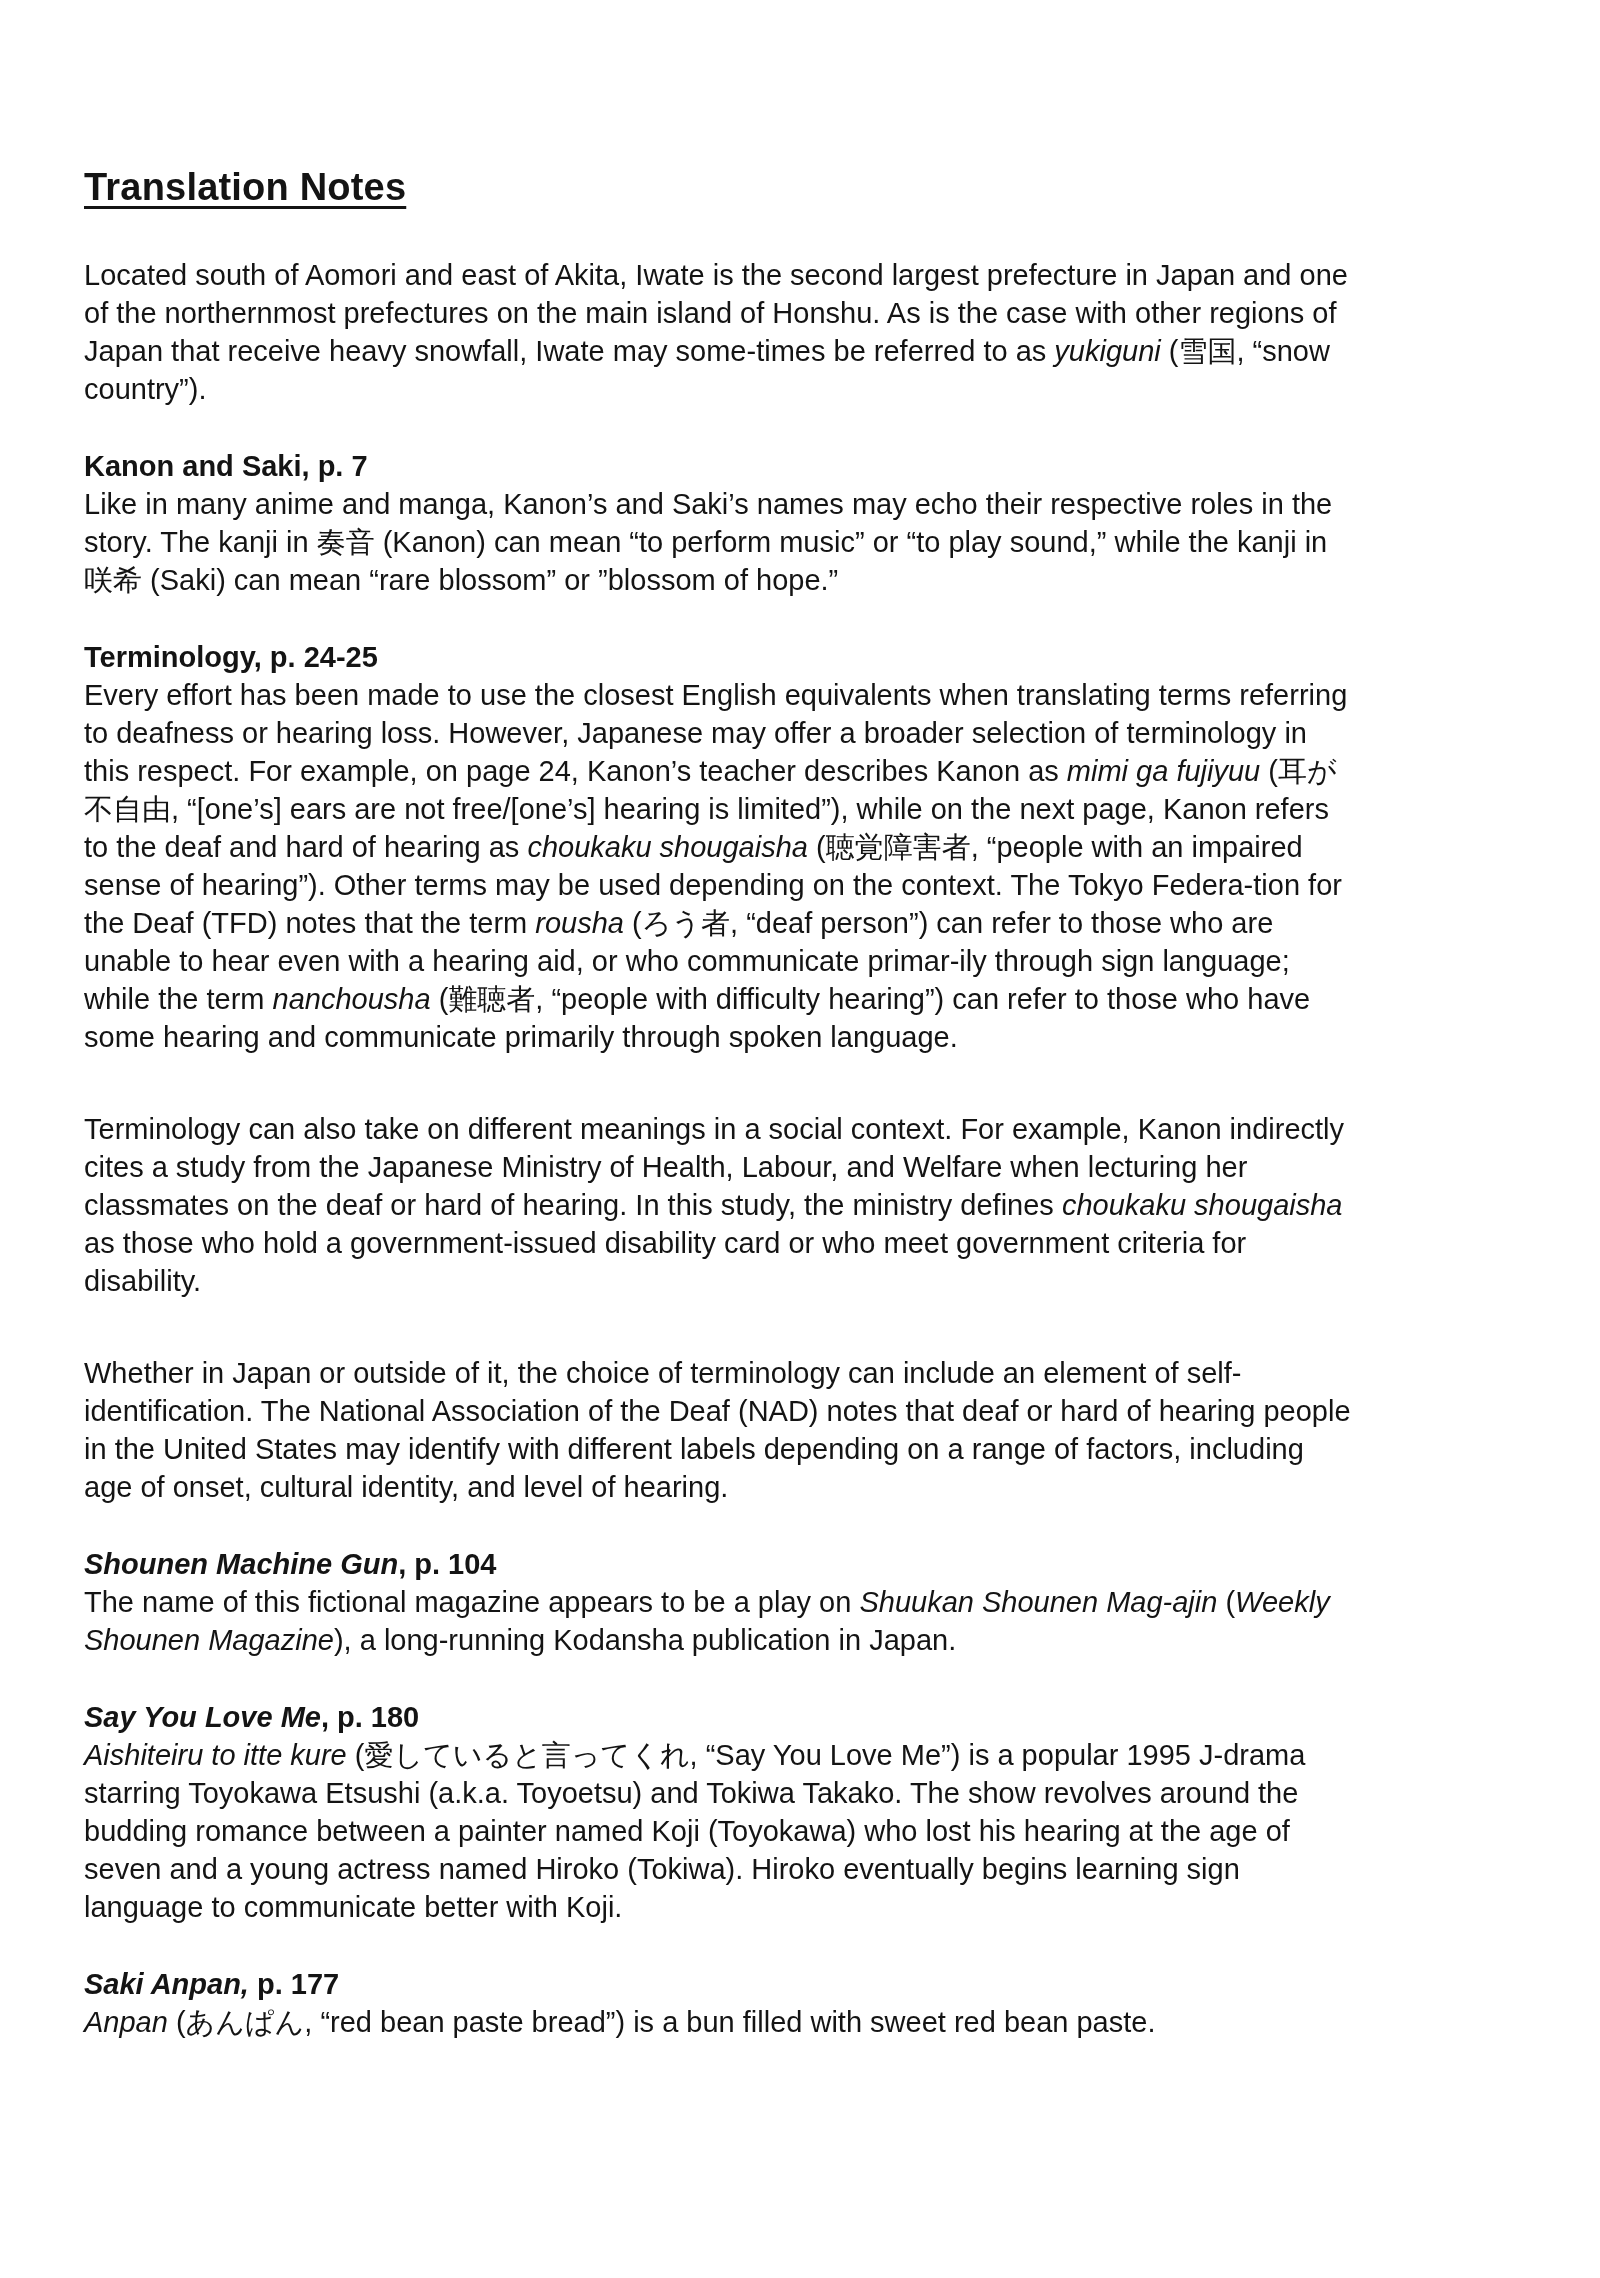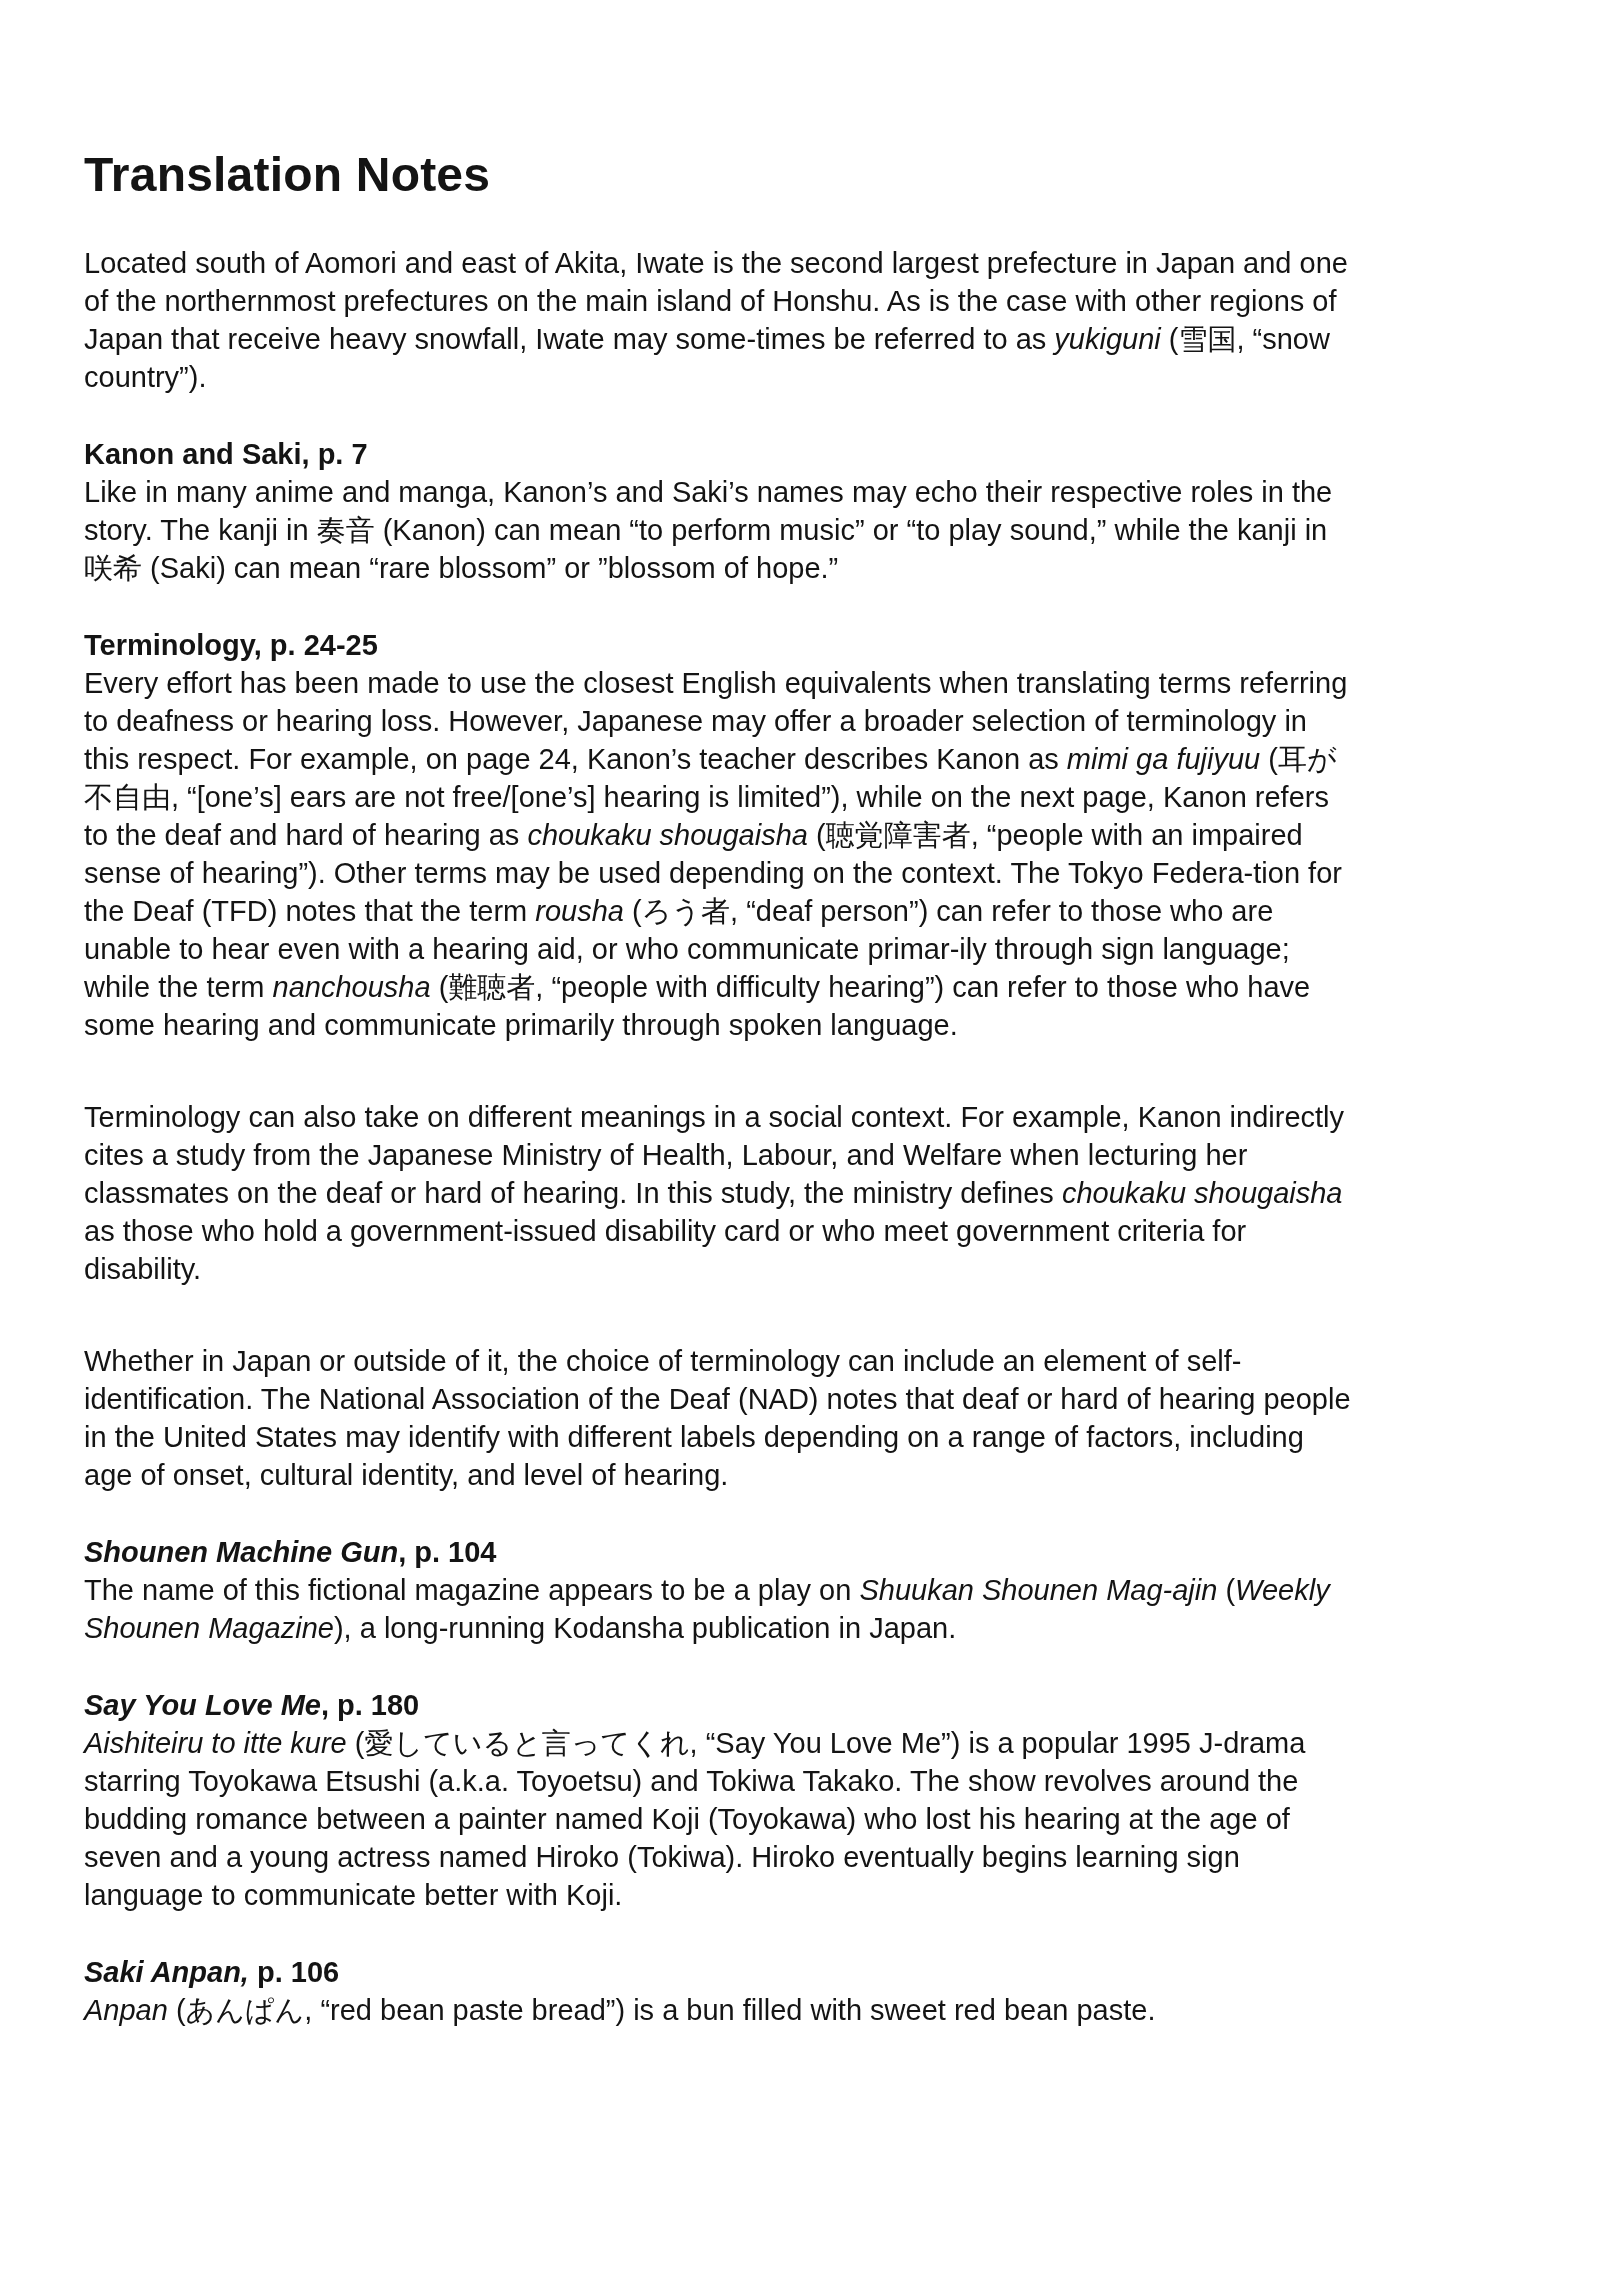--- a/index.html
+++ b/index.html
@@ -11,24 +11,25 @@
     position: relative;
     width: 1600px;
     min-height: 2278px;
     box-sizing: border-box;
     padding: 148px 246px 80px 84px;
     background: #ffffff;
     font-family: "Liberation Sans", sans-serif;
     color: #141414;
   }
   .page-title {
-    margin: 4px 0 46px 0;
-    font-size: 48px;
+    margin: 16px 0 46px 0;
+    font-size: 38px;
     font-weight: bold;
     line-height: 46px;
+    text-decoration: underline;
     text-decoration-thickness: 3px;
     text-underline-offset: 6px;
     letter-spacing: 0.2px;
   }
   .section {
     margin-top: 39px;
   }
   .section:first-of-type {
     margin-top: 0;
   }
@@ -77,17 +78,17 @@
     <h2 class="heading"><span class="it">Shounen Machine Gun</span><span>, p. 104</span></h2>
   <p class="body"><span>The name of this fictional magazine appears to be a play on </span><span class="it">Shuukan Shounen Mag-ajin</span><span> (</span><span class="it">Weekly Shounen Magazine</span><span>), a long-running Kodansha publication in Japan.</span></p>
       </section>
 
   <section class="section">
     <h2 class="heading"><span class="it">Say You Love Me</span><span>, p. 180</span></h2>
   <p class="body"><span class="it">Aishiteiru to itte kure</span><span> (愛していると言ってくれ, “Say You Love Me”) is a popular 1995 J-drama starring Toyokawa Etsushi (a.k.a. Toyoetsu) and Tokiwa Takako. The show revolves around the budding romance between a painter named Koji (Toyokawa) who lost his hearing at the age of seven and a young actress named Hiroko (Tokiwa). Hiroko eventually begins learning sign language to communicate better with Koji.</span></p>
       </section>
 
   <section class="section">
-    <h2 class="heading"><span class="it">Saki Anpan,</span><span> p. 106</span></h2>
+    <h2 class="heading"><span class="it">Saki Anpan,</span><span> p. 177</span></h2>
   <p class="body"><span class="it">Anpan</span><span> (あんぱん, “red bean paste bread”) is a bun filled with sweet red bean paste.</span></p>
       </section>
 </div>
 </div>
 
 </body></html>

